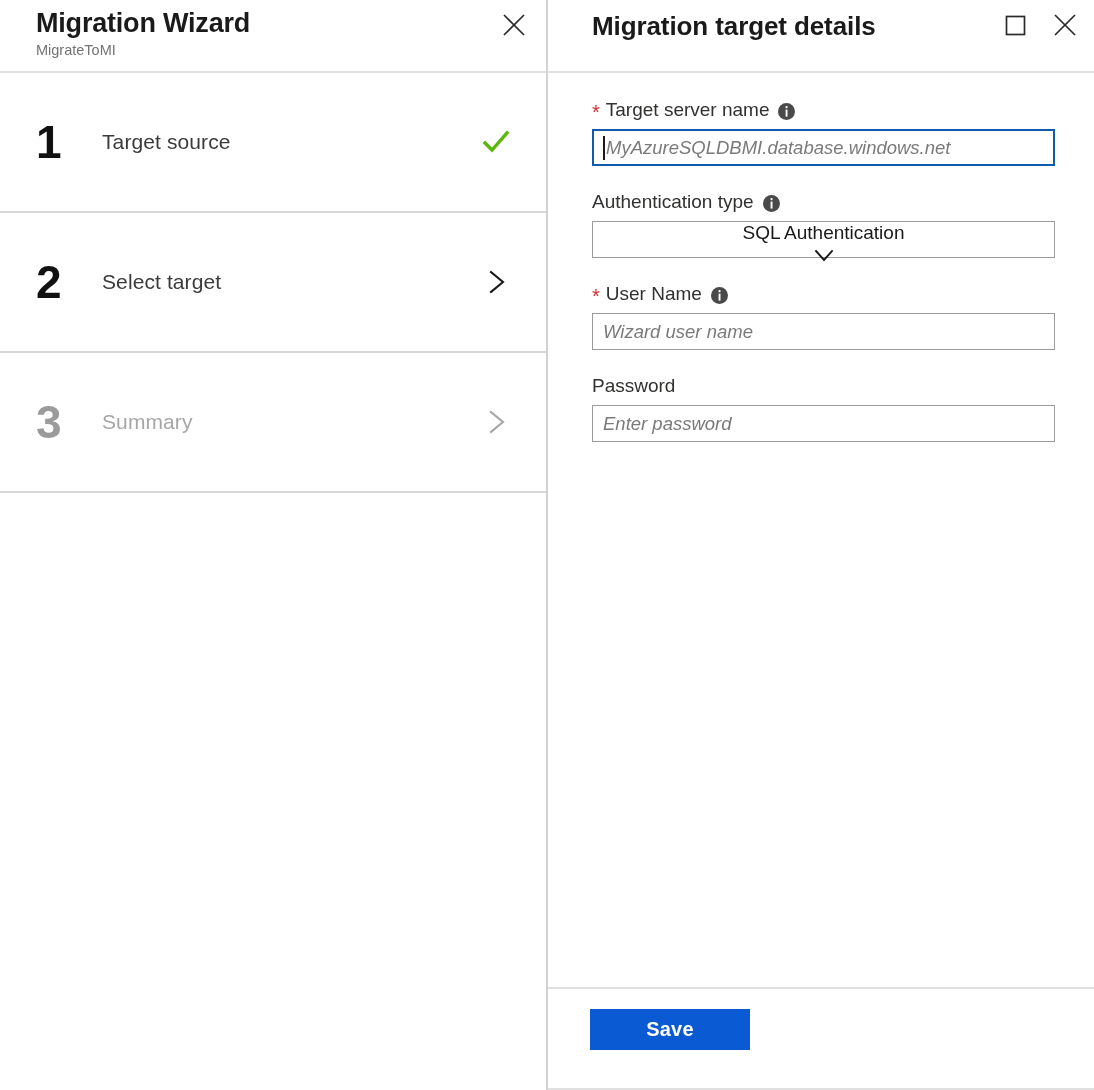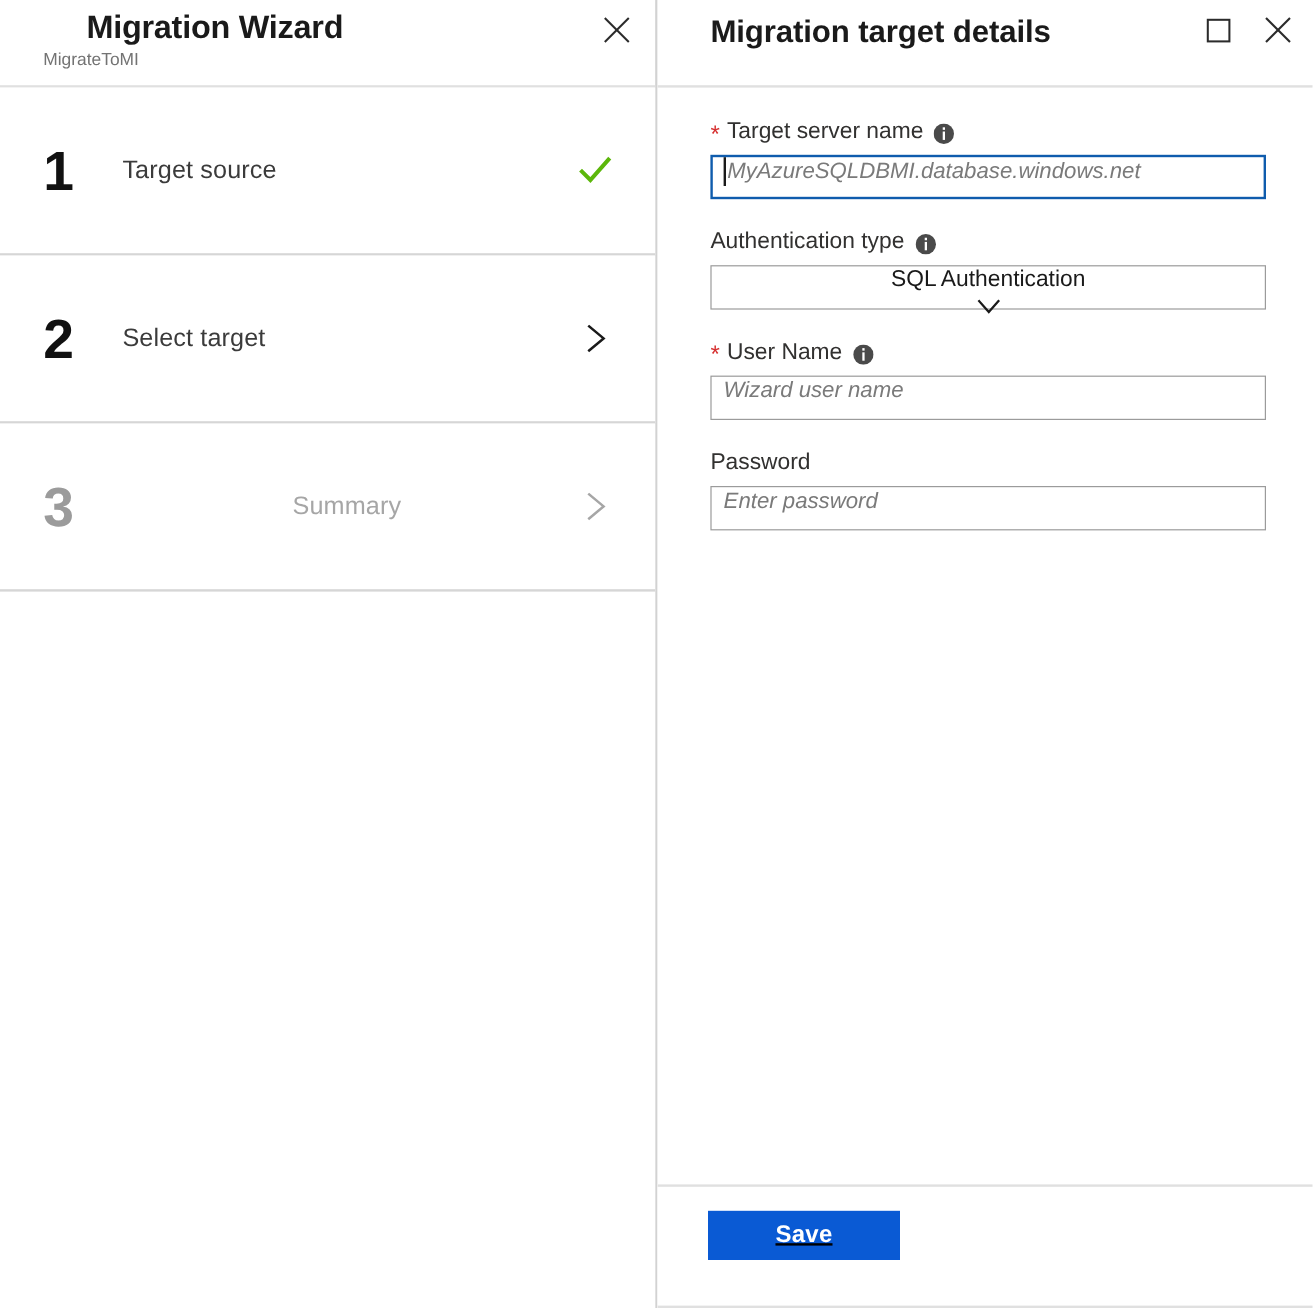--- a/index.html
+++ b/index.html
@@ -39,21 +39,20 @@
     border-bottom: 2px solid #e0e0e0;
     padding: 6px 0 0 36px;
   }
 
   .wizard-title {
     font-size: 27px;
     font-weight: bold;
     color: #1a1a1a;
     letter-spacing: -0.2px;
     line-height: 34px;
-    margin-left: 36px;
   }
 
   .wizard-subtitle {
     font-size: 14.5px;
     color: #737373;
     line-height: 20px;
     margin-top: 0px;
   }
 
   .wizard-close {
@@ -97,21 +96,21 @@
   }
 
   .step-label {
     font-size: 21px;
     color: #3b3b3b;
     flex: 1 1 auto;
     letter-spacing: 0.1px;
   }
 
   .step.disabled .step-num { color: #9b9b9b; }
-  .step.disabled .step-label { color: #a6a6a6; text-align: center; }
+  .step.disabled .step-label { color: #a6a6a6; }
 
   .step-status {
     width: 40px;
     height: 40px;
     display: flex;
     align-items: center;
     justify-content: center;
   }
 
   .steps-filler {
@@ -197,20 +196,21 @@
     top: 1px;
   }
 
   .text-input {
     position: relative;
     width: 463px;
     height: 37px;
     border: 1px solid #9b9b9b;
     background: #ffffff;
     display: flex;
+    align-items: center;
     padding-left: 10px;
     font-size: 18.5px;
     font-style: italic;
     color: #7a7a7a;
     cursor: text;
   }
 
   .text-input.focused {
     border: 2px solid #0f5cad;
     padding-left: 9px;
@@ -246,21 +246,20 @@
   .chev { display: flex; align-items: center; }
 
   .details-footer {
     flex: 0 0 103px;
     border-top: 2px solid #e0e0e0;
     border-bottom: 2px solid #e0e0e0;
     display: flex;
     align-items: flex-start;
     padding: 20px 0 0 42px;
     background: #ffffff;
-    text-decoration: underline;
   }
 
   .save-button {
     width: 160px;
     height: 41px;
     background: #0a5ad4;
     color: #ffffff;
     border: none;
     font-family: "Liberation Sans", sans-serif;
     font-size: 20px;

